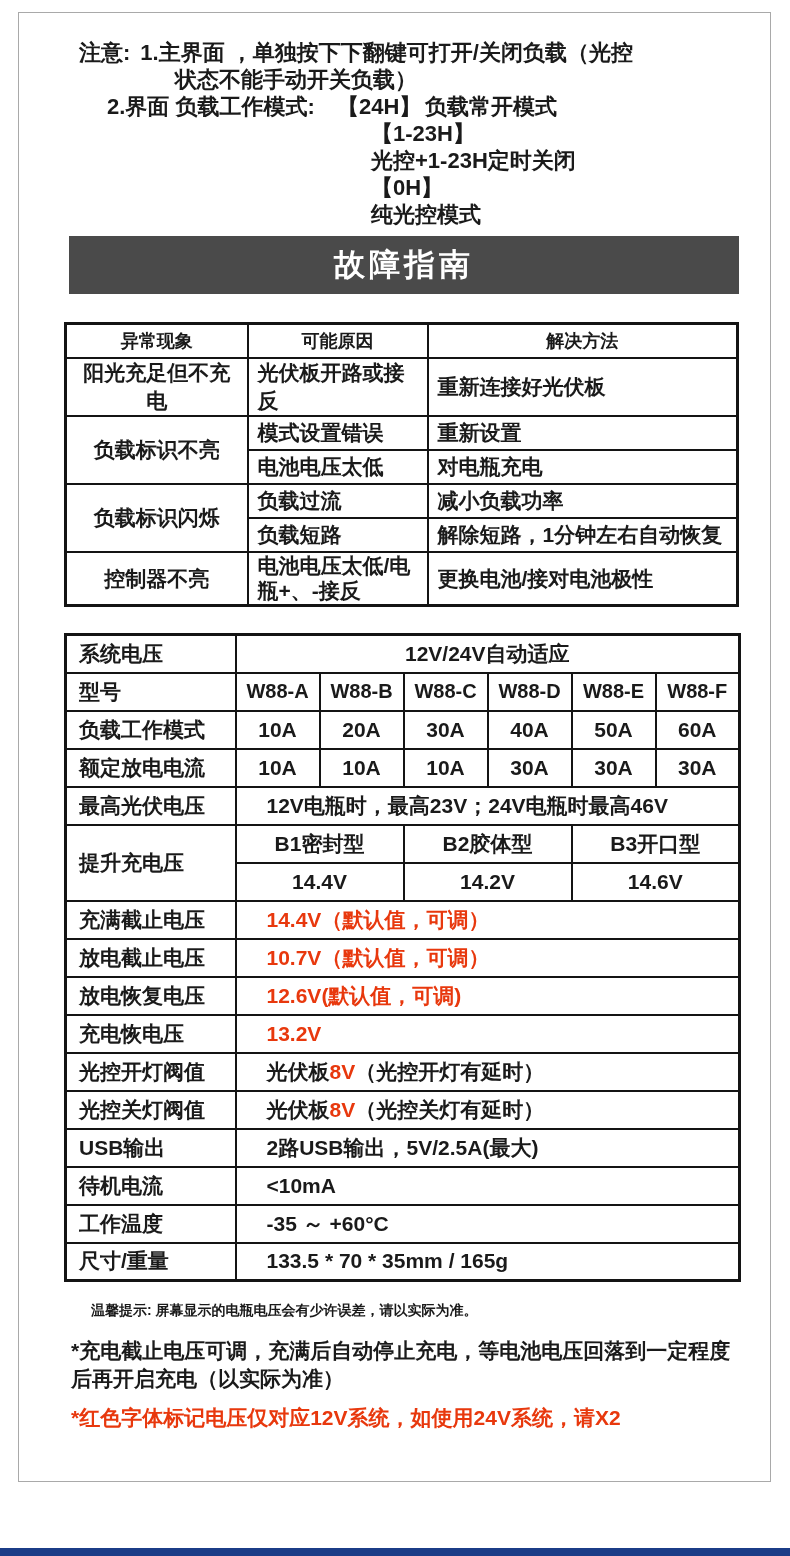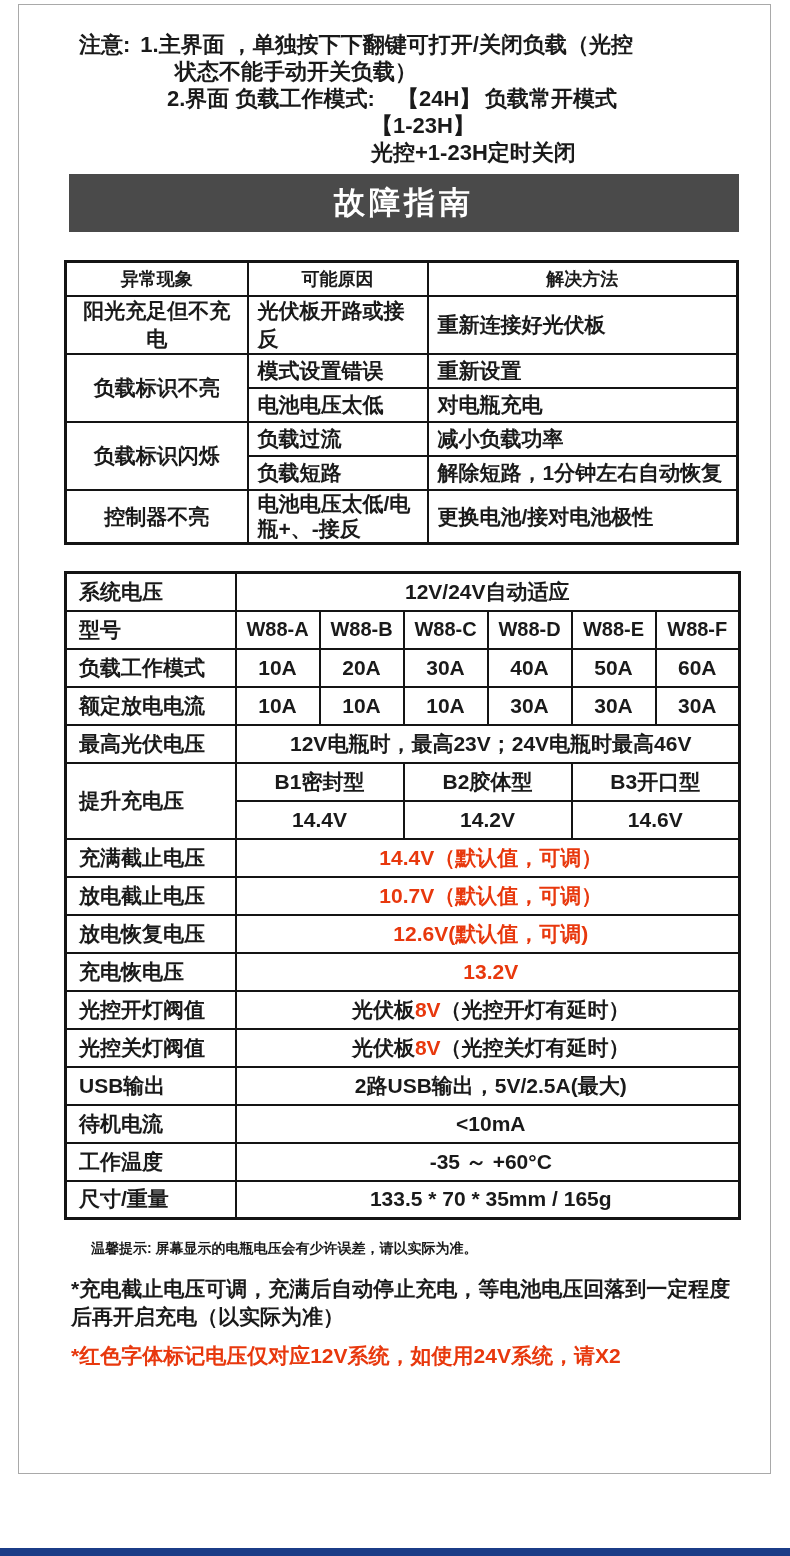--- a/index.html
+++ b/index.html
@@ -9,29 +9,29 @@
     --ink:#1a1a1a;
   }
   *{box-sizing:border-box;}
   html,body{margin:0;padding:0;}
   body{
     width:790px;height:1556px;position:relative;background:#ffffff;
     font-family:"Liberation Sans","DejaVu Sans",sans-serif;
     font-weight:bold;color:var(--ink);
   }
   .sheet{
-    position:absolute;left:18px;top:4px;width:753px;height:1470px;
+    position:absolute;left:18px;top:12px;width:753px;height:1470px;
     border:1px solid #a9a9a9;background:#fff;overflow:hidden;
   }
   
   .notes{margin:26px 0 0 60px;font-size:22px;line-height:27px;}
   .note-l1{display:flex;}
   .note-label{margin-right:10px;white-space:nowrap;}
   .note-indent2{margin-left:96px;}
-  .note-l3{display:flex;margin-left:88px;}
+  .note-l3{display:flex;margin-left:28px;}
   .note-l3 .l3-prefix{width:230px;}
   .mode-key{display:inline-block;min-width:88px;}
   .mode-line{margin-left:292px;display:flex;flex-direction:column;}
   
   .band{
     margin-left:50px;width:670px;height:58px;background:var(--band-bg);
     color:#fff;font-size:31px;letter-spacing:4px;
     display:flex;align-items:center;justify-content:center;
   }
   .band1{margin-top:8px;}
@@ -43,21 +43,21 @@
   .fault-table th{height:34px;text-align:center;font-size:18px;}
   .fault-table td{height:34px;}
   .fault-table .c-phen{text-align:center;}
   .fault-table .c-cause,.fault-table .c-sol{text-align:left;padding-left:9px;}
   .fault-table .row-tall td{height:54px;line-height:25px;}
   .col-phen{width:182px;}.col-cause{width:180px;}.col-sol{width:310px;}
   .tech-table{width:674px;font-size:21px;margin-top:26px;border:3px solid #141414;}
   .tech-table td{height:38px;}
   .tech-table .lbl{text-align:left;padding-left:12px;}
   .tech-table .ctr{text-align:center;}
-  .tech-table .lft{text-align:center;padding-left:13px;}
+  .tech-table .lft{text-align:left;padding-left:30px;}
   .tech-table .red{color:var(--accent-red);}
   .tech-table .model{font-size:20px;}
   .col-lbl{width:170px;}.col-m{width:84px;}
   
   .footnotes{margin:14px 0 0 52px;font-size:21px;line-height:28px;}
   .warm-tip{margin-left:20px;font-size:14px;}
   .fn{width:676px;}
   .fn1{margin-top:13px;}
   .fn2{margin-top:11px;color:var(--accent-red);}
   
@@ -75,20 +75,24 @@
     </div>
     <div class="note-indent2">状态不能手动开关负载）</div>
     <div class="note-l3">
       <span class="l3-prefix">2.界面  负载工作模式:</span>
       <span class="mode-key">【24H】</span>
       <span>负载常开模式</span>
     </div>
     <div class="mode-line">
       <span class="mode-key">【1-23H】</span>
       <span>光控+1-23H定时关闭</span>
+    </div>
+    <div class="mode-line">
+      <span class="mode-key">【0H】</span>
+      <span>纯光控模式</span>
     </div>
   </div>
 
   <div class="band band1">
     <span>故障指南</span>
   </div>
 
   <table class="fault-table">
     <colgroup>
         <col class="col-phen">

